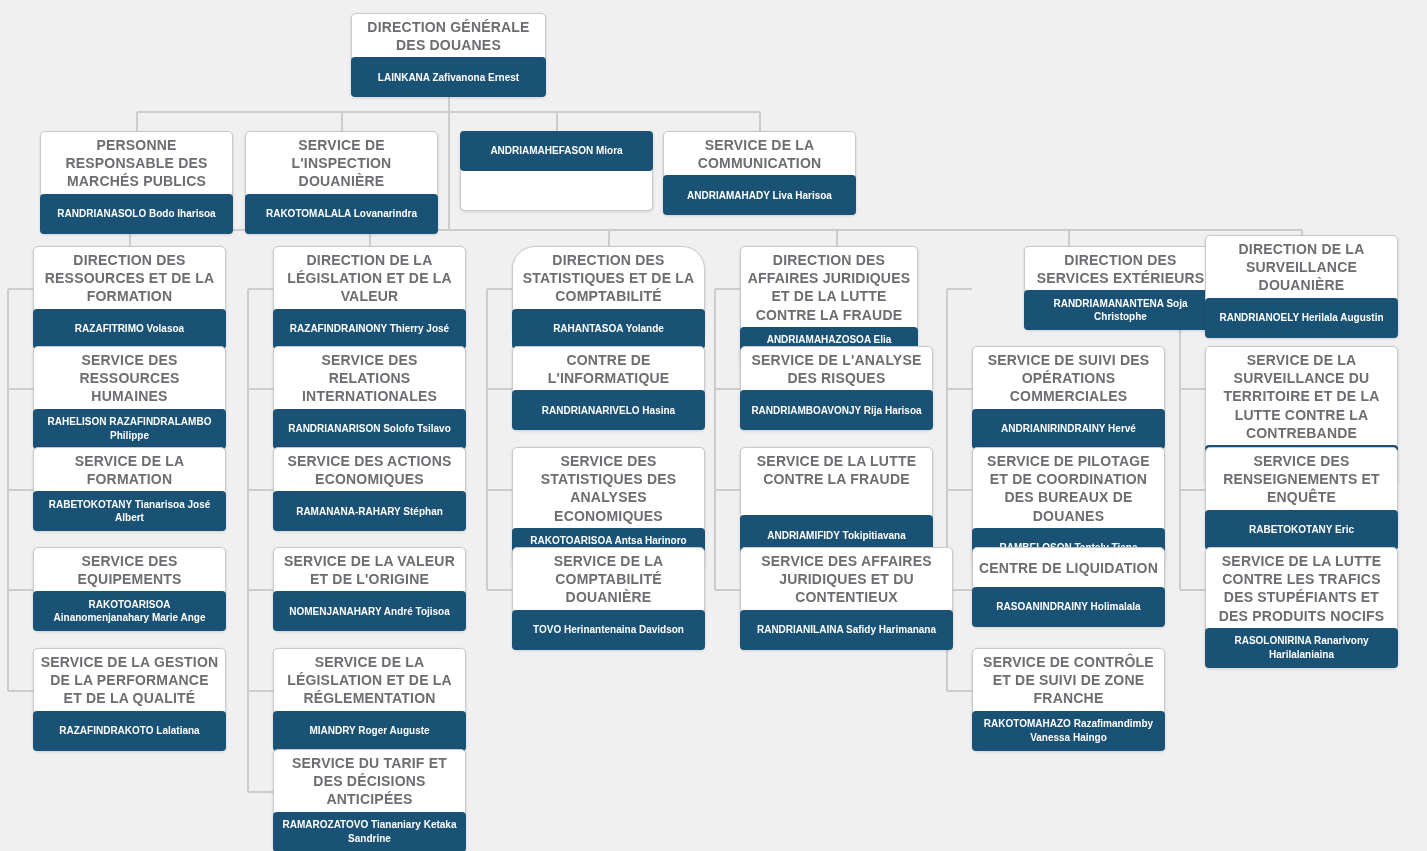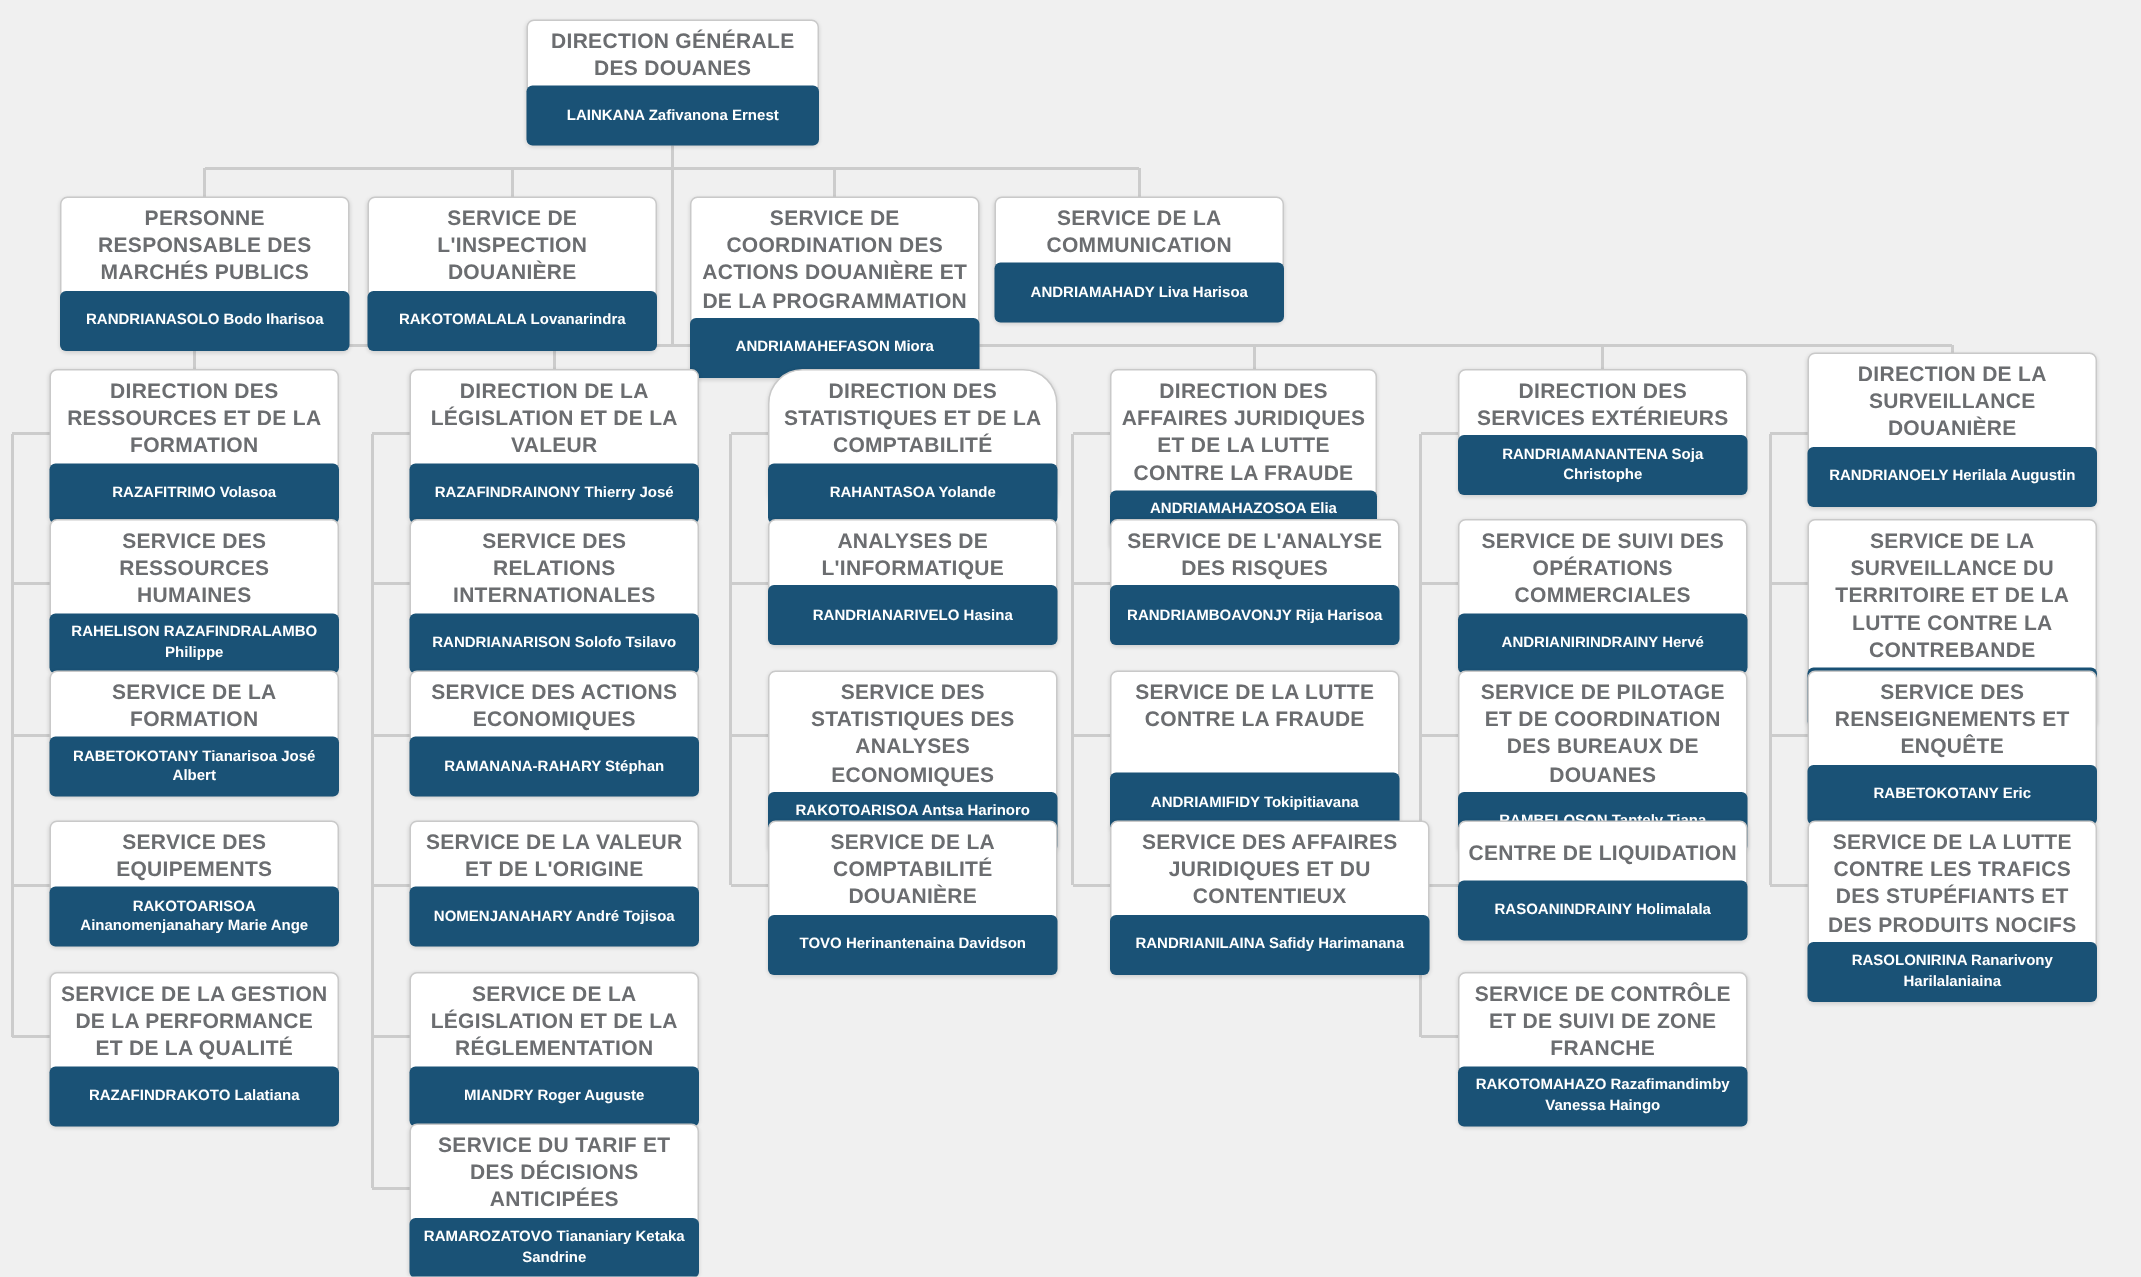--- a/index.html
+++ b/index.html
@@ -118,21 +118,20 @@
     </div>
     <div class="node" style="left: 40px; top: 131px; width: 193px;">
       <div class="node-title">PERSONNE RESPONSABLE DES MARCHÉS PUBLICS</div>
       <div class="node-name">RANDRIANASOLO Bodo Iharisoa</div>
     </div>
     <div class="node" style="left: 245px; top: 131px; width: 193px;">
       <div class="node-title">SERVICE DE L'INSPECTION DOUANIÈRE</div>
       <div class="node-name">RAKOTOMALALA Lovanarindra</div>
     </div>
     <div class="node" style="left: 460px; top: 131px; width: 193px;">
-      <div class="node-title">SERVICE DE COORDINATION DES ACTIONS DOUANIÈRE ET DE LA PROGRAMMATION</div>
       <div class="node-name">ANDRIAMAHEFASON Miora</div>
     </div>
     <div class="node" style="left: 663px; top: 131px; width: 193px;">
       <div class="node-title">SERVICE DE LA COMMUNICATION</div>
       <div class="node-name">ANDRIAMAHADY Liva Harisoa</div>
     </div>
     <div class="node" style="left: 33px; top: 246px; width: 193px;">
       <div class="node-title">DIRECTION DES RESSOURCES ET DE LA FORMATION</div>
       <div class="node-name">RAZAFITRIMO Volasoa</div>
     </div>
@@ -174,21 +173,21 @@
     </div>
     <div class="node" style="left: 273px; top: 749px; width: 193px;">
       <div class="node-title">SERVICE DU TARIF ET DES DÉCISIONS ANTICIPÉES</div>
       <div class="node-name">RAMAROZATOVO Tiananiary Ketaka Sandrine</div>
     </div>
     <div class="node" style="left: 512px; top: 246px; width: 193px; border-radius: 23px;">
       <div class="node-title">DIRECTION DES STATISTIQUES ET DE LA COMPTABILITÉ</div>
       <div class="node-name">RAHANTASOA Yolande</div>
     </div>
     <div class="node" style="left: 512px; top: 346px; width: 193px;">
-      <div class="node-title">ANALYSES DE L'INFORMATIQUE</div>
+      <div class="node-title">CONTRE DE L'INFORMATIQUE</div>
       <div class="node-name">RANDRIANARIVELO Hasina</div>
     </div>
     <div class="node" style="left: 512px; top: 447px; width: 193px;">
       <div class="node-title">SERVICE DES STATISTIQUES DES ANALYSES ECONOMIQUES</div>
       <div class="node-name">RAKOTOARISOA Antsa Harinoro Salimo</div>
     </div>
     <div class="node" style="left: 512px; top: 547px; width: 193px;">
       <div class="node-title">SERVICE DE LA COMPTABILITÉ DOUANIÈRE</div>
       <div class="node-name">TOVO Herinantenaina Davidson</div>
     </div>
@@ -201,21 +200,21 @@
       <div class="node-name">RANDRIAMBOAVONJY Rija Harisoa</div>
     </div>
     <div class="node" style="left: 740px; top: 447px; width: 193px; gap: 24px;">
       <div class="node-title">SERVICE DE LA LUTTE CONTRE LA FRAUDE</div>
       <div class="node-name">ANDRIAMIFIDY Tokipitiavana</div>
     </div>
     <div class="node" style="left: 740px; top: 547px; width: 213px;">
       <div class="node-title">SERVICE DES AFFAIRES JURIDIQUES ET DU CONTENTIEUX</div>
       <div class="node-name">RANDRIANILAINA Safidy Harimanana</div>
     </div>
-    <div class="node" style="left: 972px; top: 246px; width: 193px;">
+    <div class="node" style="left: 1024px; top: 246px; width: 193px;">
       <div class="node-title">DIRECTION DES SERVICES EXTÉRIEURS</div>
       <div class="node-name">RANDRIAMANANTENA Soja Christophe</div>
     </div>
     <div class="node" style="left: 972px; top: 346px; width: 193px;">
       <div class="node-title">SERVICE DE SUIVI DES OPÉRATIONS COMMERCIALES</div>
       <div class="node-name">ANDRIANIRINDRAINY Hervé</div>
     </div>
     <div class="node" style="left: 972px; top: 447px; width: 193px;">
       <div class="node-title">SERVICE DE PILOTAGE ET DE COORDINATION DES BUREAUX DE DOUANES</div>
       <div class="node-name">RAMBELOSON Tantely Tiana</div>

